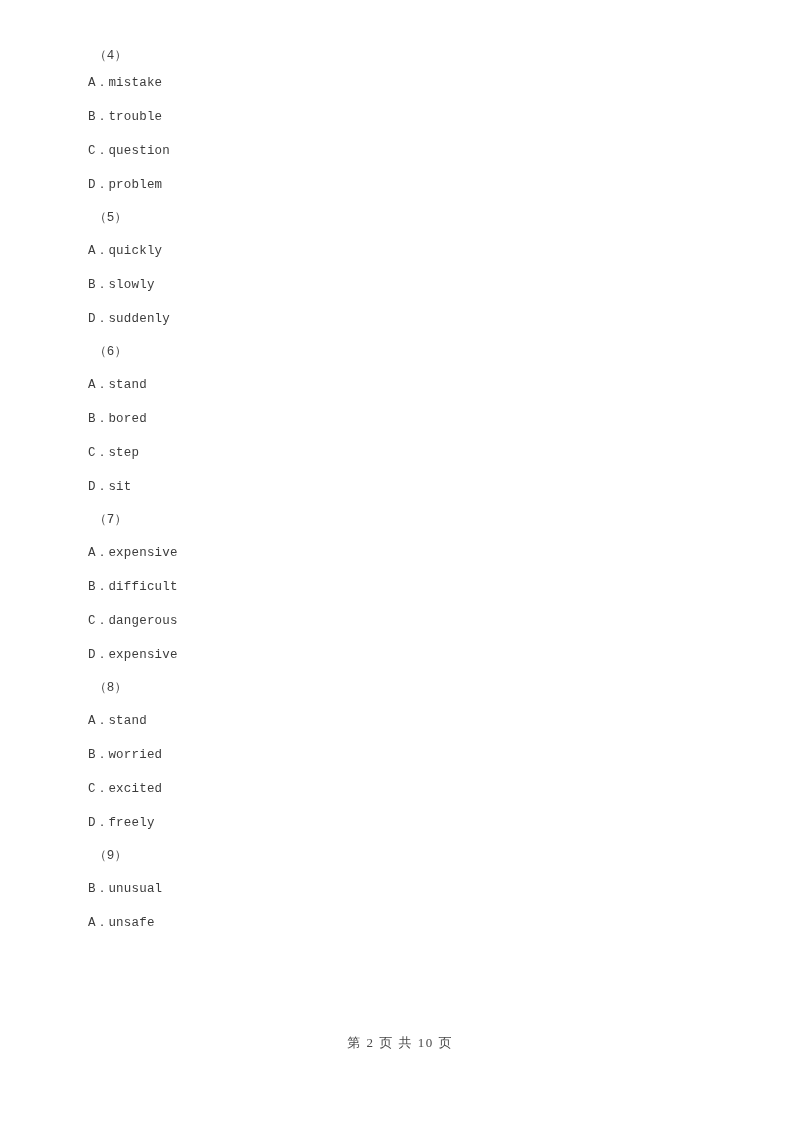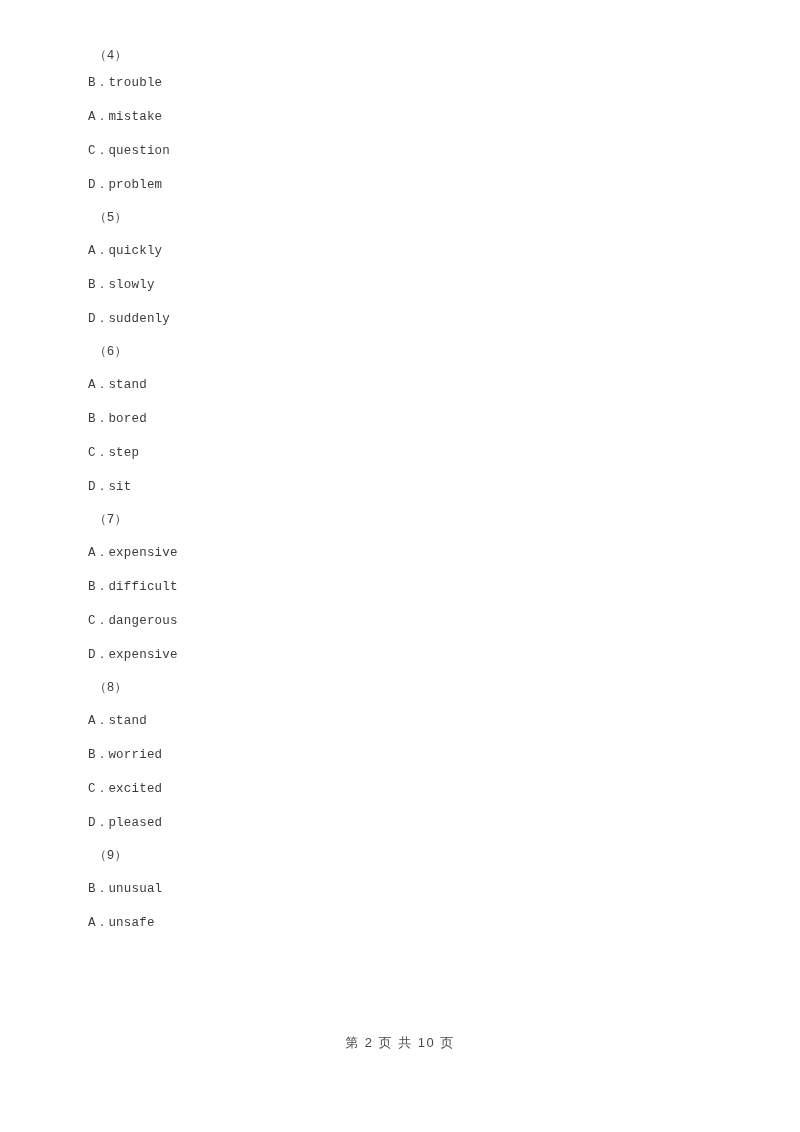--- a/index.html
+++ b/index.html
@@ -78,34 +78,34 @@
     right: 0;
     top: 1034px;
     text-align: center;
     font-family: "Liberation Serif", "DejaVu Serif", serif;
     font-size: 13px;
     color: #4a4a4a;
     letter-spacing: 1.5px;
     white-space: nowrap;
   }
   .footer .fnum {
-    font-family: Liberation Sans, sans-serif;
+    font-family: Liberation Serif, serif;
   }
 </style>
 </head>
 <body>
 
 <div class="page">
 
   <div class="content">
 
     <div class="qgroup">
       <div class="qgroup-number">（4）</div>
+      <div class="qoption">A．mistake</div>
       <div class="qoption">B．trouble</div>
-      <div class="qoption">A．mistake</div>
       <div class="qoption">C．question</div>
       <div class="qoption">D．problem</div>
     </div>
 
     <div class="qgroup">
       <div class="qgroup-number">（5）</div>
       <div class="qoption">A．quickly</div>
       <div class="qoption">B．slowly</div>
       <div class="qoption">D．suddenly</div>
     </div>
@@ -124,21 +124,21 @@
       <div class="qoption">B．difficult</div>
       <div class="qoption">C．dangerous</div>
       <div class="qoption">D．expensive</div>
     </div>
 
     <div class="qgroup">
       <div class="qgroup-number">（8）</div>
       <div class="qoption">A．stand</div>
       <div class="qoption">B．worried</div>
       <div class="qoption">C．excited</div>
-      <div class="qoption">D．pleased</div>
+      <div class="qoption">D．freely</div>
     </div>
 
     <div class="qgroup">
       <div class="qgroup-number">（9）</div>
       <div class="qoption">B．unusual</div>
       <div class="qoption">A．unsafe</div>
     </div>
 
   </div>
 

